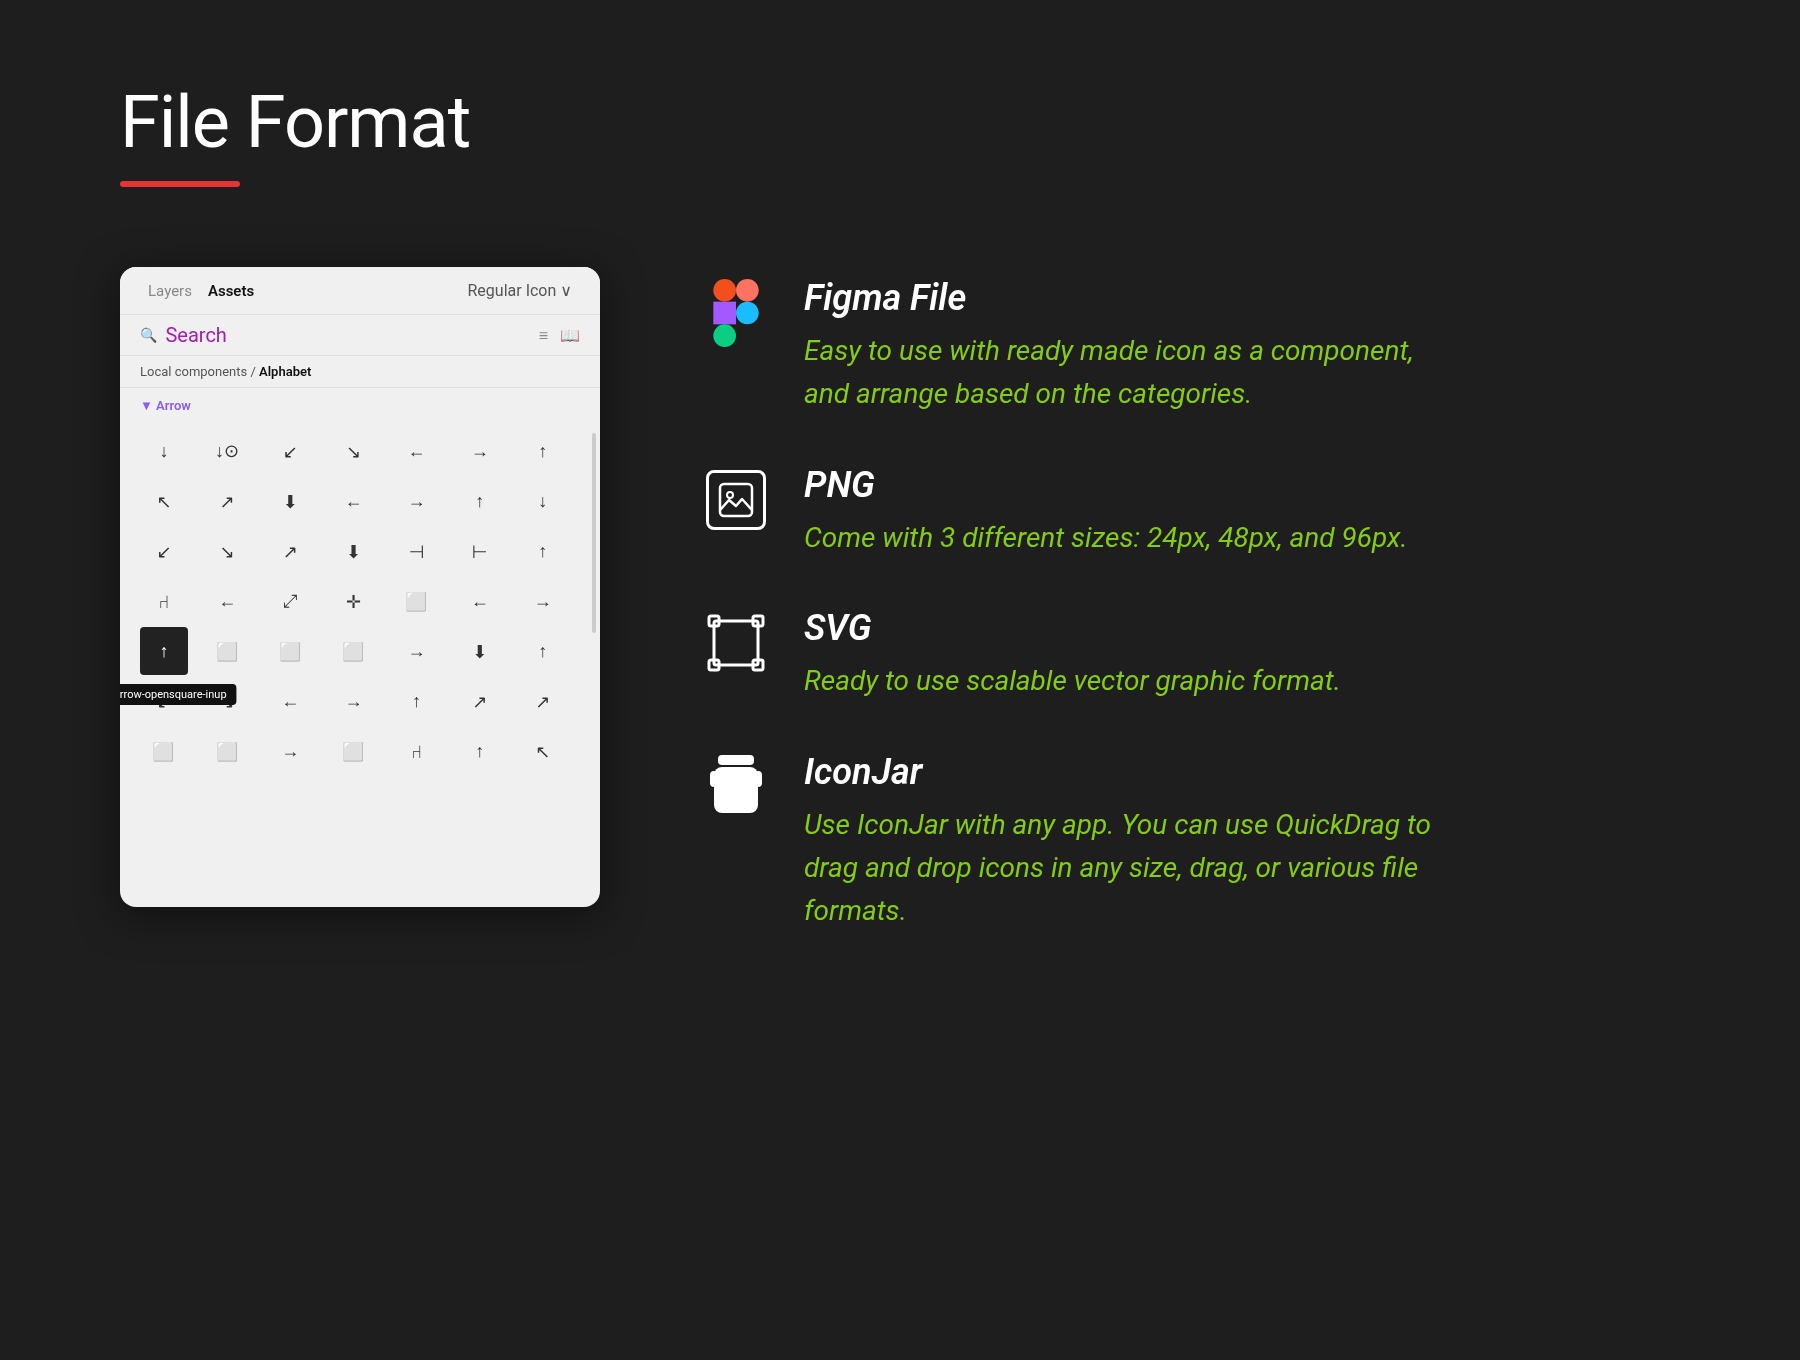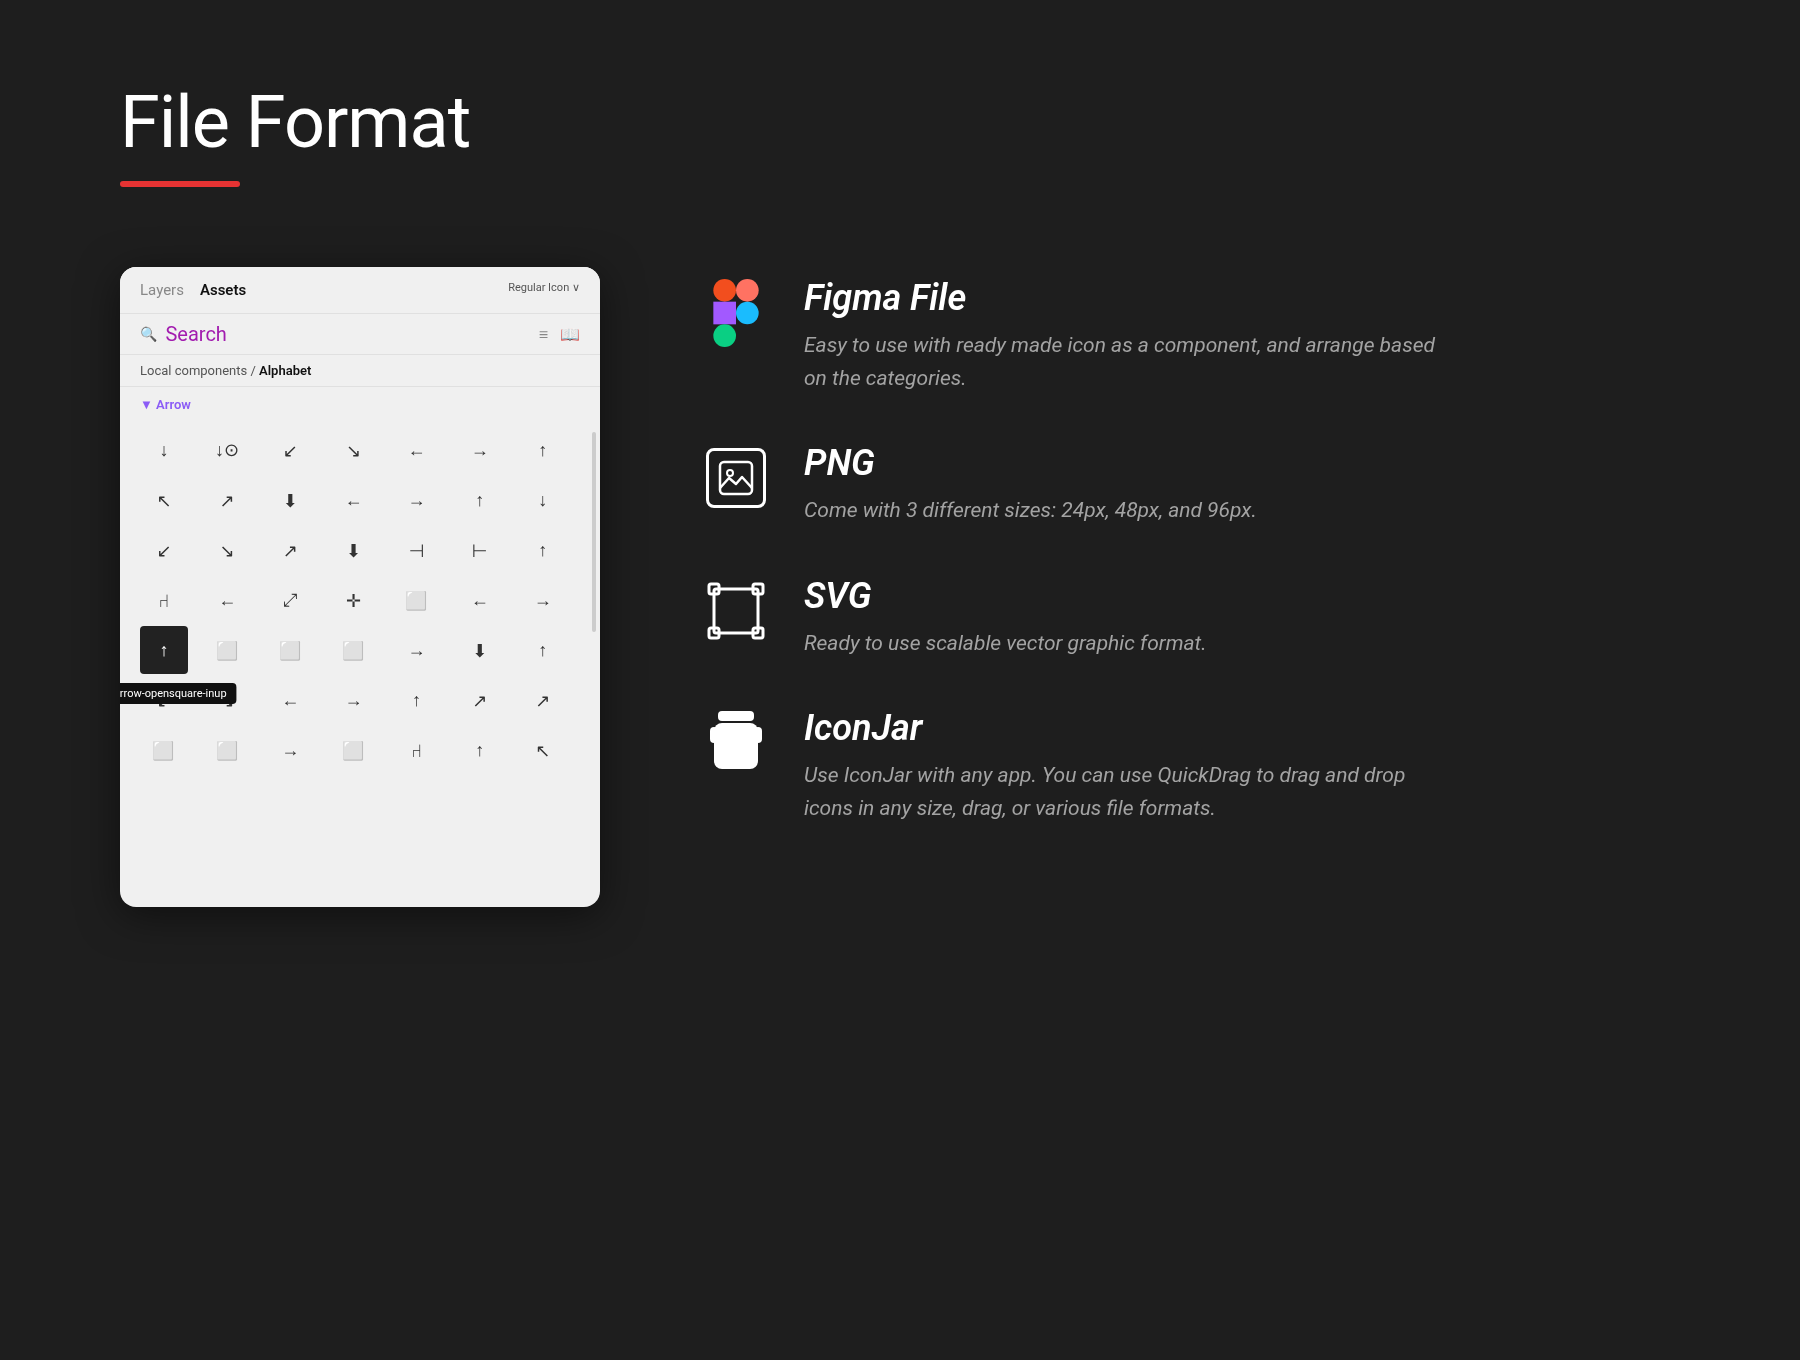--- a/index.html
+++ b/index.html
@@ -56,23 +56,23 @@
       min-height: 640px;
       background: #f0f0f0;
       border-radius: 16px;
       overflow: hidden;
       flex-shrink: 0;
       box-shadow: 0 8px 40px rgba(0,0,0,0.5);
     }
 
     .panel-header {
       display: flex;
-      align-items: flex-start;
+      align-items: center;
       justify-content: space-between;
-      padding: 14px 20px;
+      padding: 14px 28px;
       background: #f0f0f0;
       border-bottom: 1px solid #e0e0e0;
     }
 
     .panel-tabs {
       display: flex;
       gap: 16px;
     }
 
     .panel-tab {
@@ -80,21 +80,21 @@
       color: #888;
       cursor: pointer;
     }
 
     .panel-tab.active {
       color: #111;
       font-weight: 600;
     }
 
     .panel-dropdown {
-      font-size: 11px;
+      font-size: 16px;
       color: #555;
       display: flex;
       align-items: center;
       gap: 4px;
     }
 
     .panel-search {
       display: flex;
       align-items: center;
       padding: 8px 20px;
@@ -227,22 +227,22 @@
     }
 
     .format-title {
       font-size: 36px;
       font-weight: 600;
       color: #ffffff;
       margin-bottom: 10px;
     }
 
     .format-desc {
-      font-size: 21px;
-      color: #a3a3a3;
+      font-size: 28px;
+      color: #84cc16;
       line-height: 1.55;
       max-width: 680px;
     }
 
     
     .panel-scroll-container {
       position: relative;
       background: #f0f0f0;
     }
 

